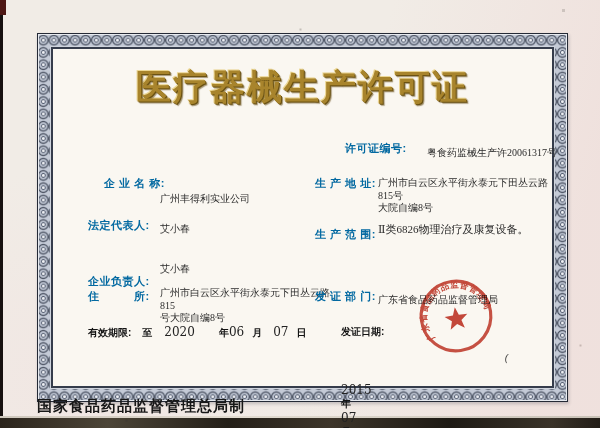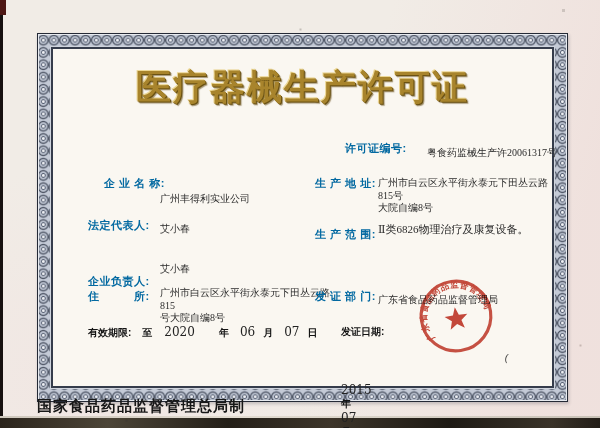--- a/index.html
+++ b/index.html
@@ -114,21 +114,21 @@
 <span class="lab" style="left:88px; top:289px;">住　　　所:</span>
 <span class="val val2" style="left:160px; top:287px; width:172px;"><span>广州市白云区永平街永泰元下田丛云路815</span><br><span>号大院自编8号</span></span>
 <span class="lab" style="left:315px; top:289px;">发 证 部 门:</span>
 <span class="val" style="left:378px; top:293px;">广东省食品药品监督管理局</span>
 
 <div class="date-row" style="left:88px; top:325px;">
   <span class="u">有效期限:</span>
   <span class="u" style="margin-left:11px;">至</span>
   <span class="num" style="margin-left:12px;">2020</span>
   <span class="u" style="margin-left:24px;">年</span>
-  <span class="num" style="margin-left:11px;">06</span>
+  <span class="num" style="">06</span>
   <span class="u" style="margin-left:8px;">月</span>
   <span class="num" style="margin-left:11px;">07</span>
   <span class="u" style="margin-left:8px;">日</span>
 </div>
 
 <div class="date-row" style="left:315px; top:325px;flex-direction:column;">
   <span class="u">发证日期:</span>
   <span class="num" style="margin-left:16px;margin-top:44px;">2015</span>
   <span class="u" style="margin-left:19px;">年</span>
   <span class="num" style="margin-left:13px;">07</span>

